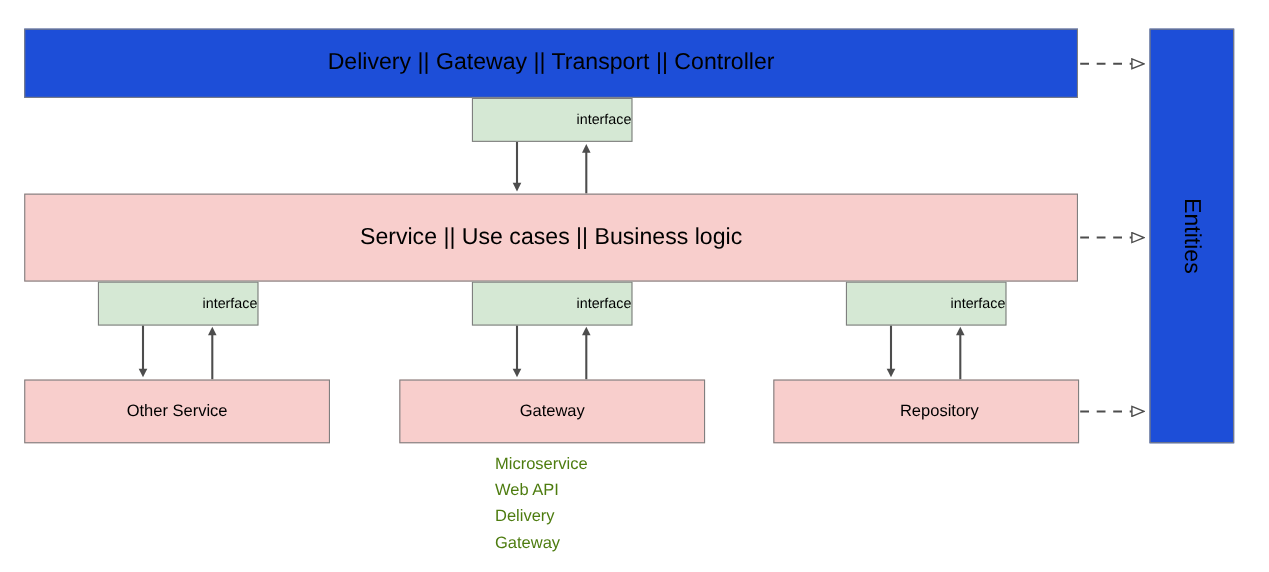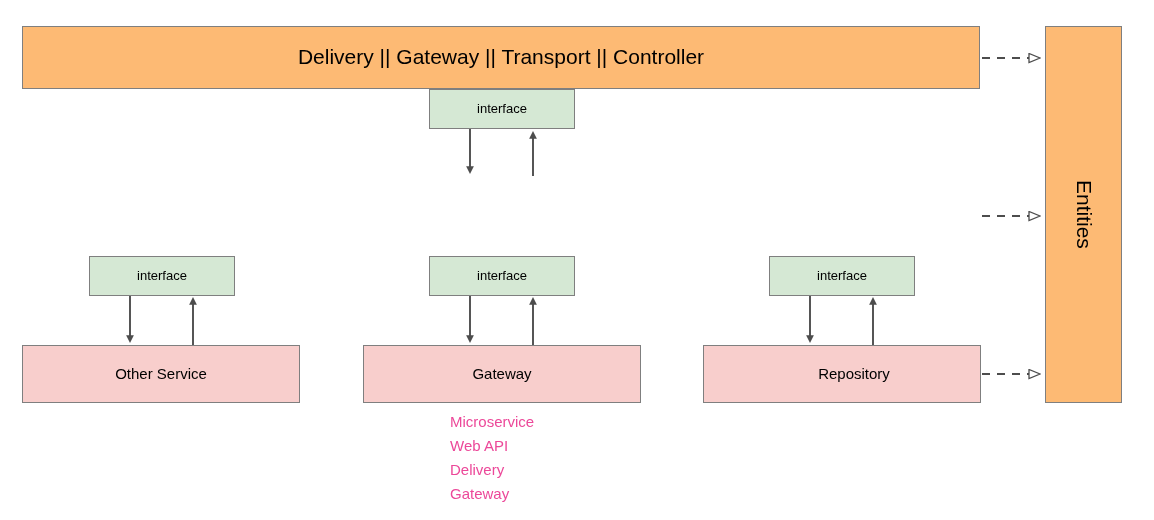--- a/index.html
+++ b/index.html
@@ -20,21 +20,21 @@
     position: absolute;
     box-sizing: border-box;
     border: 1.4px solid #7f7f7f;
     display: flex;
     align-items: center;
     justify-content: center;
     text-align: center;
     color: #000000;
     line-height: 1.15;
   }
-  .layer-yellow { background: #fdba74; }
+  .layer-yellow { background: #1d4ed8; }
   .layer-pink   { background: #f8cecc; }
   .layer-green  { background: #d5e8d4; }
 
   .big-label   { font-size: 21px; }
   .mid-label   { font-size: 15px; }
   .small-label { font-size: 13px; }
 
   
   #delivery-bar { left: 22px; top: 26px; width: 958px; height: 63px; }
 
@@ -46,21 +46,21 @@
     left: 1045px; top: 26px; width: 77px; height: 377px;
   }
   #entities-bar .vtext {
     font-size: 21px;
     writing-mode: vertical-rl;
     text-orientation: mixed;
     white-space: nowrap;
   }
 
   
-  .iface { height: 40px; width: 146px; }
+  .iface { height: 40px; width: 146px; justify-content: flex-end; }
   #iface-top    { left: 429px; top: 89px; }
   #iface-left   { left: 89px;  top: 256px; }
   #iface-mid    { left: 429px; top: 256px; }
   #iface-right  { left: 769px; top: 256px; }
 
   
   .bottom-box { top: 345px; height: 58px; }
   #box-other  { left: 22px;  width: 278px; }
   #box-any    { left: 363px; width: 278px; }
   #box-repo   { left: 703px; width: 278px; padding-left: 24px; }
@@ -72,21 +72,21 @@
     width: 1154px; height: 520px;
     pointer-events: none;
   }
 
   
   #anything-notes {
     position: absolute;
     left: 450px;
     top: 410px;
     font-size: 15px;
-    color: #ec4899;
+    color: #4d7c0f;
     line-height: 24px;
     text-align: left;
     white-space: nowrap;
   }
   #anything-notes div { height: 24px; }
 </style>
 </head>
 <body>
 
 <div id="canvas">
@@ -145,20 +145,23 @@
   </svg>
 
   <div class="node layer-yellow big-label" id="delivery-bar">
     <span>Delivery || Gateway || Transport || Controller</span>
   </div>
 
   <div class="node layer-green small-label iface" id="iface-top">
     <span>interface</span>
   </div>
 
+  <div class="node layer-pink big-label" id="service-bar">
+    <span>Service || Use cases || Business logic</span>
+  </div>
 
   <div class="node layer-green small-label iface" id="iface-left">
     <span>interface</span>
   </div>
 
   <div class="node layer-green small-label iface" id="iface-mid">
     <span>interface</span>
   </div>
 
   <div class="node layer-green small-label iface" id="iface-right">

